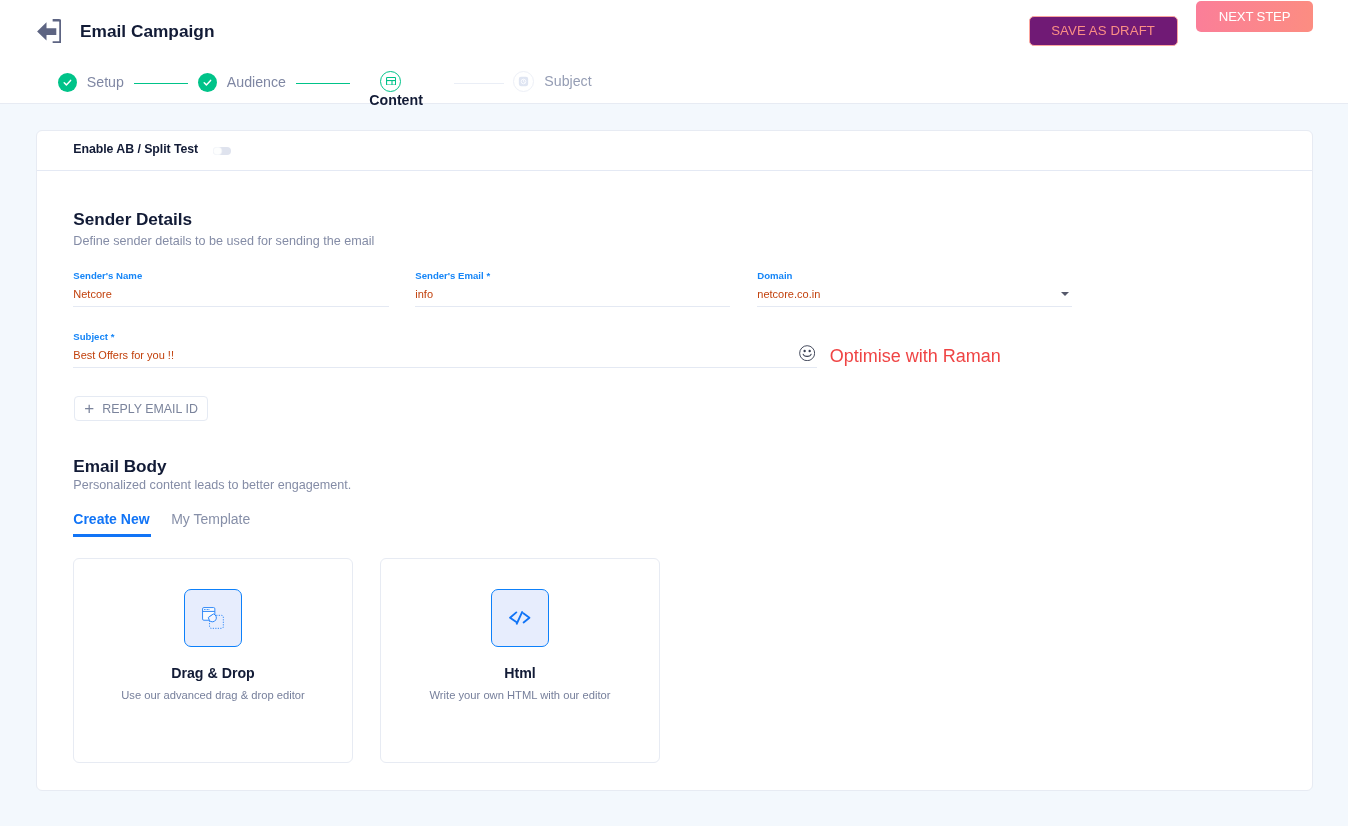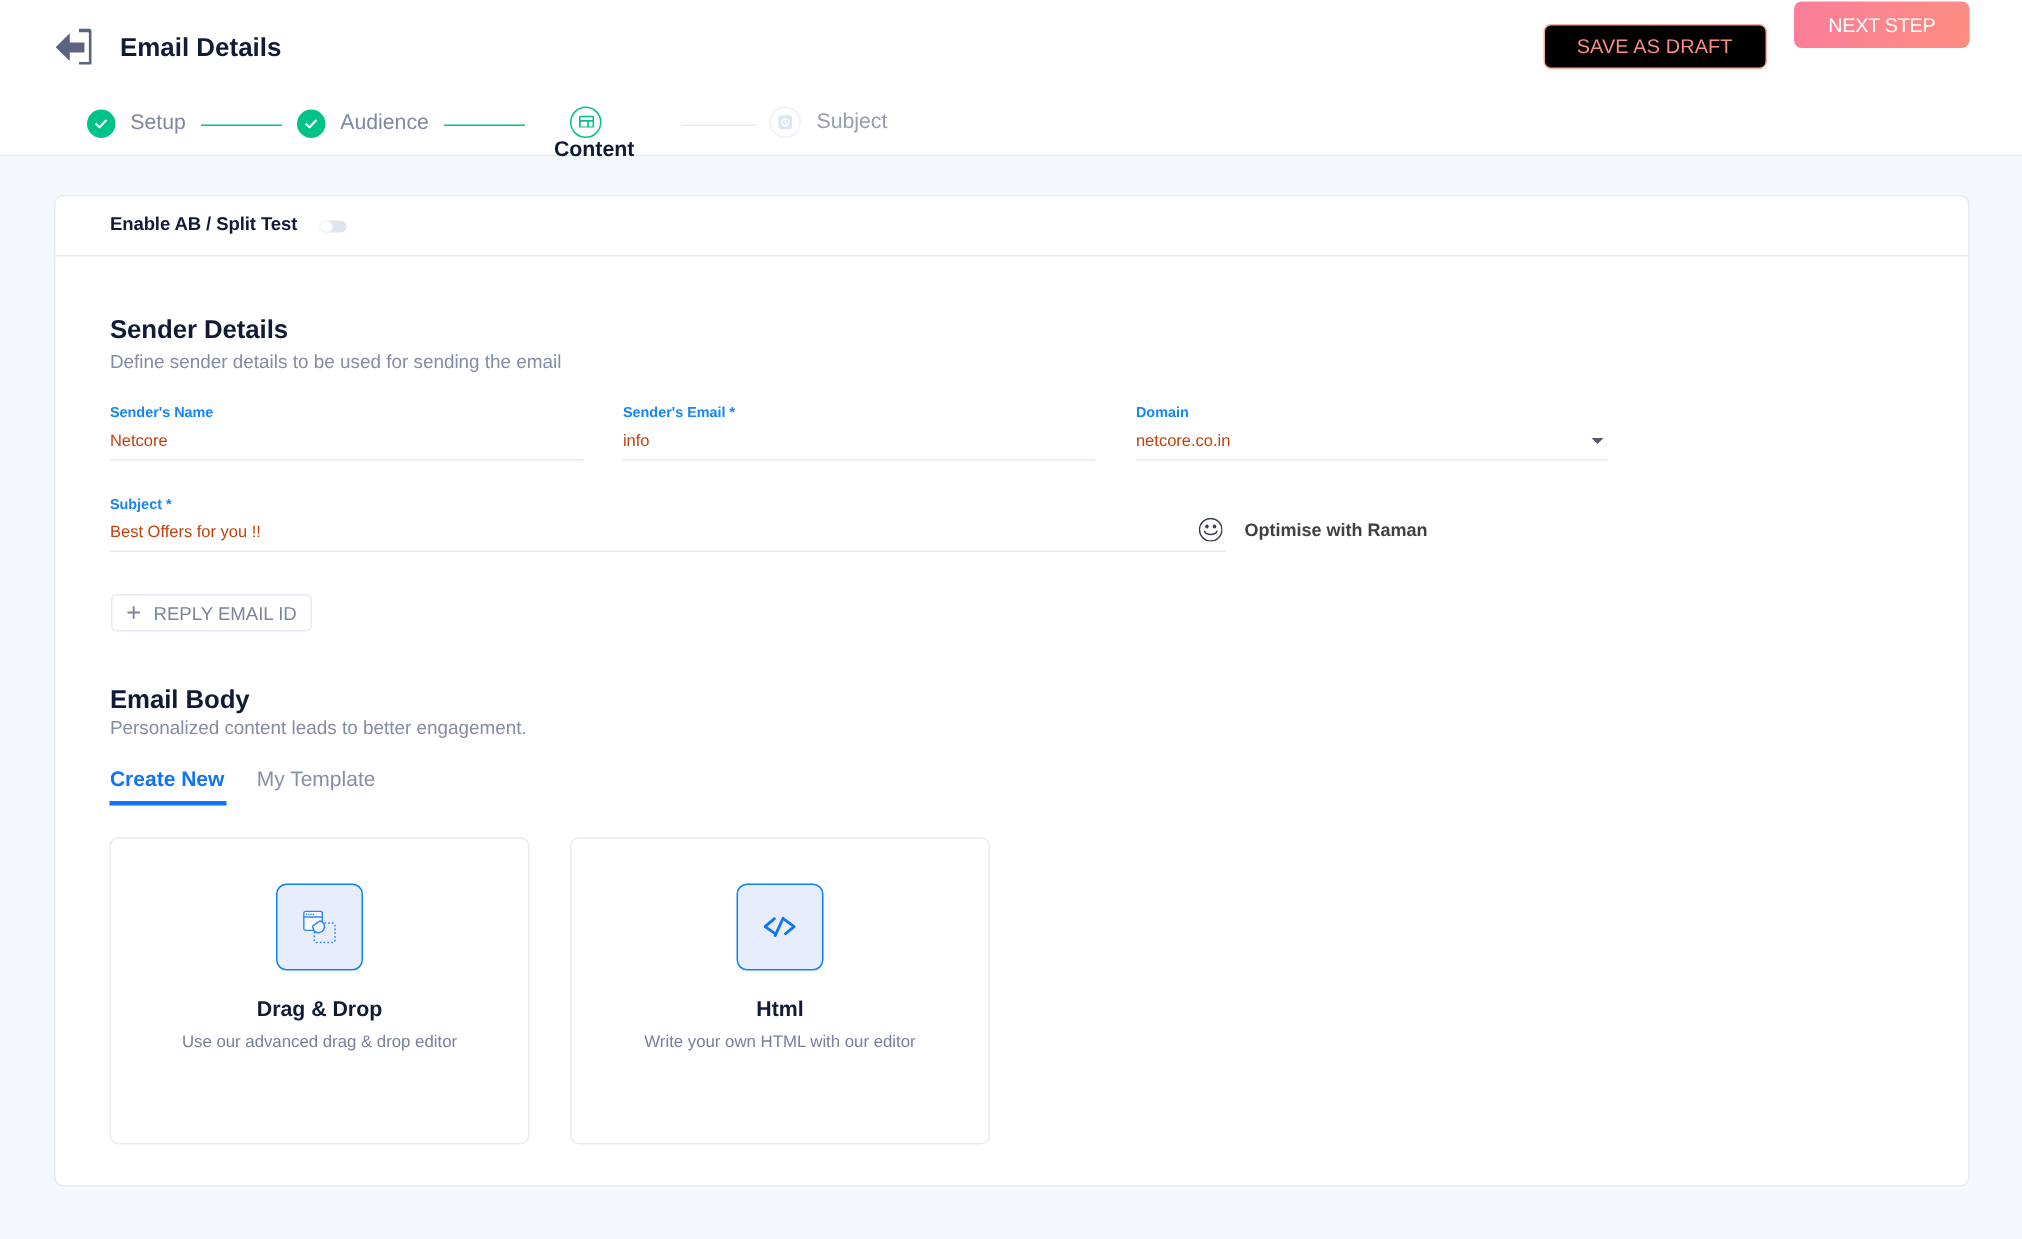--- a/index.html
+++ b/index.html
@@ -13,21 +13,21 @@
     color:#1b2440;
   }
 
   
   .topbar { background:#fff; height:104px; border-bottom:1px solid #e7ebf3; position:relative; }
   .back-btn { position:absolute; left:36.5px; top:18.6px; width:24px; height:24.7px; cursor:pointer; }
   .page-title { position:absolute; left:80px; top:21px; font-size:17.3px; font-weight:bold;
                 letter-spacing:0px; color:#121b36; }
   .btn-draft { position:absolute; left:1028.6px; top:15.8px; width:149px; height:30.3px;
                border:1.1px solid #fba69f; border-radius:5px;
-               background:#000000; color:#fb8f85; font-size:13.2px; letter-spacing:.12px;
+               background:#701a75; color:#fb8f85; font-size:13.2px; letter-spacing:.12px;
                display:flex; align-items:center; justify-content:center; cursor:pointer;
                font-family:"Liberation Sans", sans-serif; }
   .btn-next { position:absolute; left:1196.3px; top:1px; width:116.5px; height:31.1px;
               border:0; border-radius:5px;
               background:linear-gradient(96deg,#fb7e99 0%,#fc8d81 100%);
               color:#fff; font-size:13.2px; letter-spacing:-0.18px;
               display:flex; align-items:center; justify-content:center; cursor:pointer;
               font-family:"Liberation Sans", sans-serif; }
 
   
@@ -62,21 +62,21 @@
   .field { position:absolute; }
   .f-label { position:absolute; left:0; top:1.3px; font-size:9.6px; font-weight:bold;
              color:#1585f7; letter-spacing:0px; white-space:nowrap; }
   .f-value { position:absolute; left:0; top:19.3px; font-size:11px; color:#c2410c;
              white-space:nowrap;text-align:center; }
   .f-underline { position:absolute; left:0; right:0; top:36.8px; height:1.2px; background:#e4e9f3; }
   .caret { position:absolute; right:3px; top:22.6px; width:0; height:0;
            border-left:4.2px solid transparent; border-right:4.2px solid transparent;
            border-top:4.3px solid #55596b; }
 
-  .optimise { position:absolute; font-size:12px; font-weight:bold; color:#404040; cursor:pointer; white-space:nowrap; }
+  .optimise { position:absolute; font-size:18px; font-weight:normal; color:#ef4444; cursor:pointer; white-space:nowrap; }
 
   .btn-reply { position:absolute; left:0; width:134.1px; height:25.1px; border:1px solid #e5eaf3;
                border-radius:4px; background:#fff; color:#7b849c; font-size:12.4px;
                letter-spacing:0px; display:flex; align-items:center; justify-content:center;
                cursor:pointer; font-family:"Liberation Sans", sans-serif; padding:0; }
   .btn-reply .plus { margin-right:8.2px; font-size:17px; line-height:1; position:relative; top:-0.5px; font-weight:500; }
 
   
   .tabs { position:absolute; display:flex; }
   .tab { font-size:14px; color:#868fa8; padding-bottom:7px; cursor:pointer; white-space:nowrap; }
@@ -98,21 +98,21 @@
 
 <div class="topbar">
 
   <div class="back-btn">
     <svg width="24" height="24.7" viewBox="0 0 24 24.7" fill="none">
       <path d="M16.9 1.3 H22.0 A1.5 1.5 0 0 1 23.5 2.8 V22.1 A1.5 1.5 0 0 1 22.0 23.6 H16.9" stroke="#5d6482" stroke-width="2.5" stroke-linecap="square" stroke-linejoin="miter" fill="none"></path>
       <path d="M0.1 12.55 L9.5 3.2 L9.5 9.3 L19.3 9.3 L19.3 15.95 L9.5 15.95 L9.5 21.6 Z" fill="#5d6482"></path>
     </svg>
   </div>
 
-  <div class="page-title">Email Details</div>
+  <div class="page-title">Email Campaign</div>
 
   <button class="btn-draft">SAVE AS DRAFT</button>
   <button class="btn-next">NEXT STEP</button>
 
   <div class="stepper">
     <div class="step done" style="left:37.5px;top:71.5px;">
       <div class="s-dot done">
         <svg width="11" height="11" viewBox="0 0 12 12">
             <path d="M2.4 6.3 L4.8 8.6 L9.4 3.7" stroke="#fff" stroke-width="1.6" fill="none" stroke-linecap="round" stroke-linejoin="round"></path>
           </svg>

